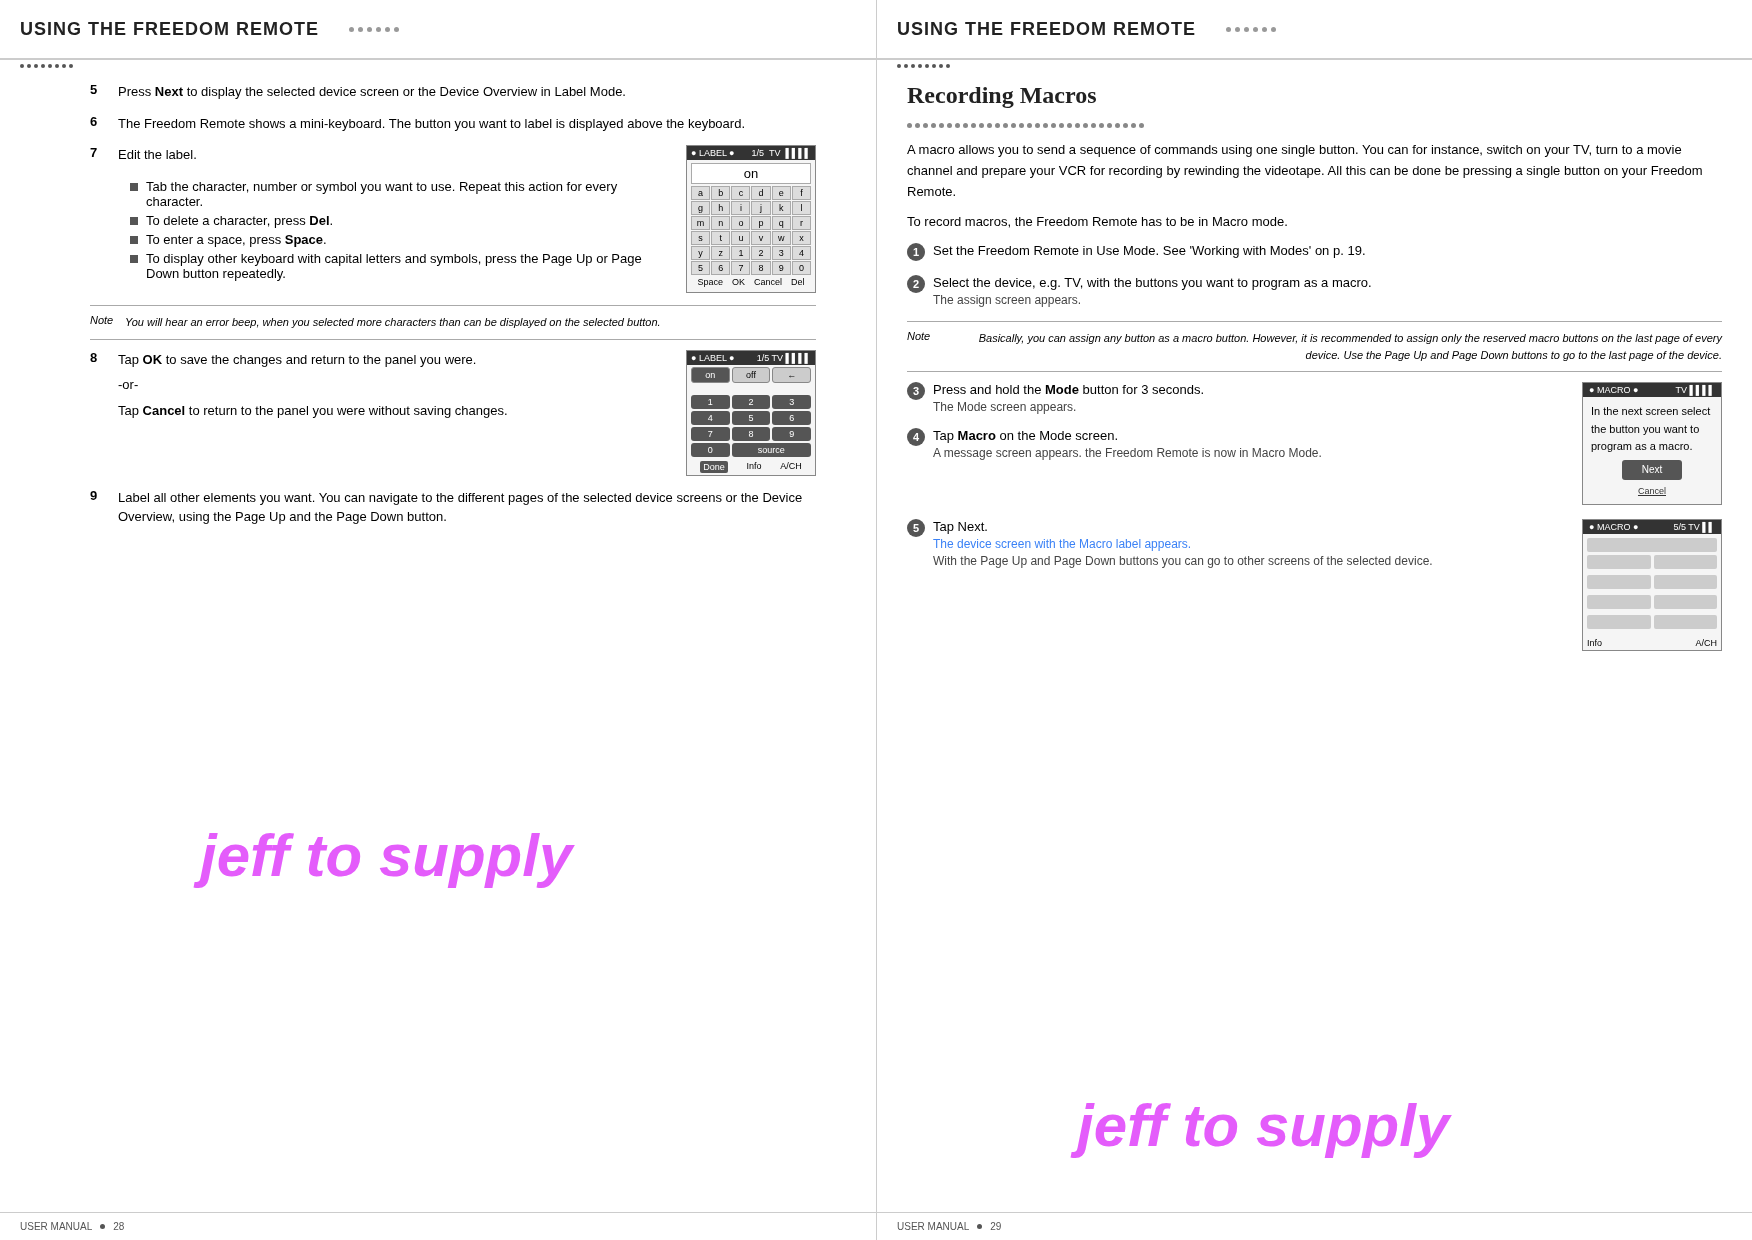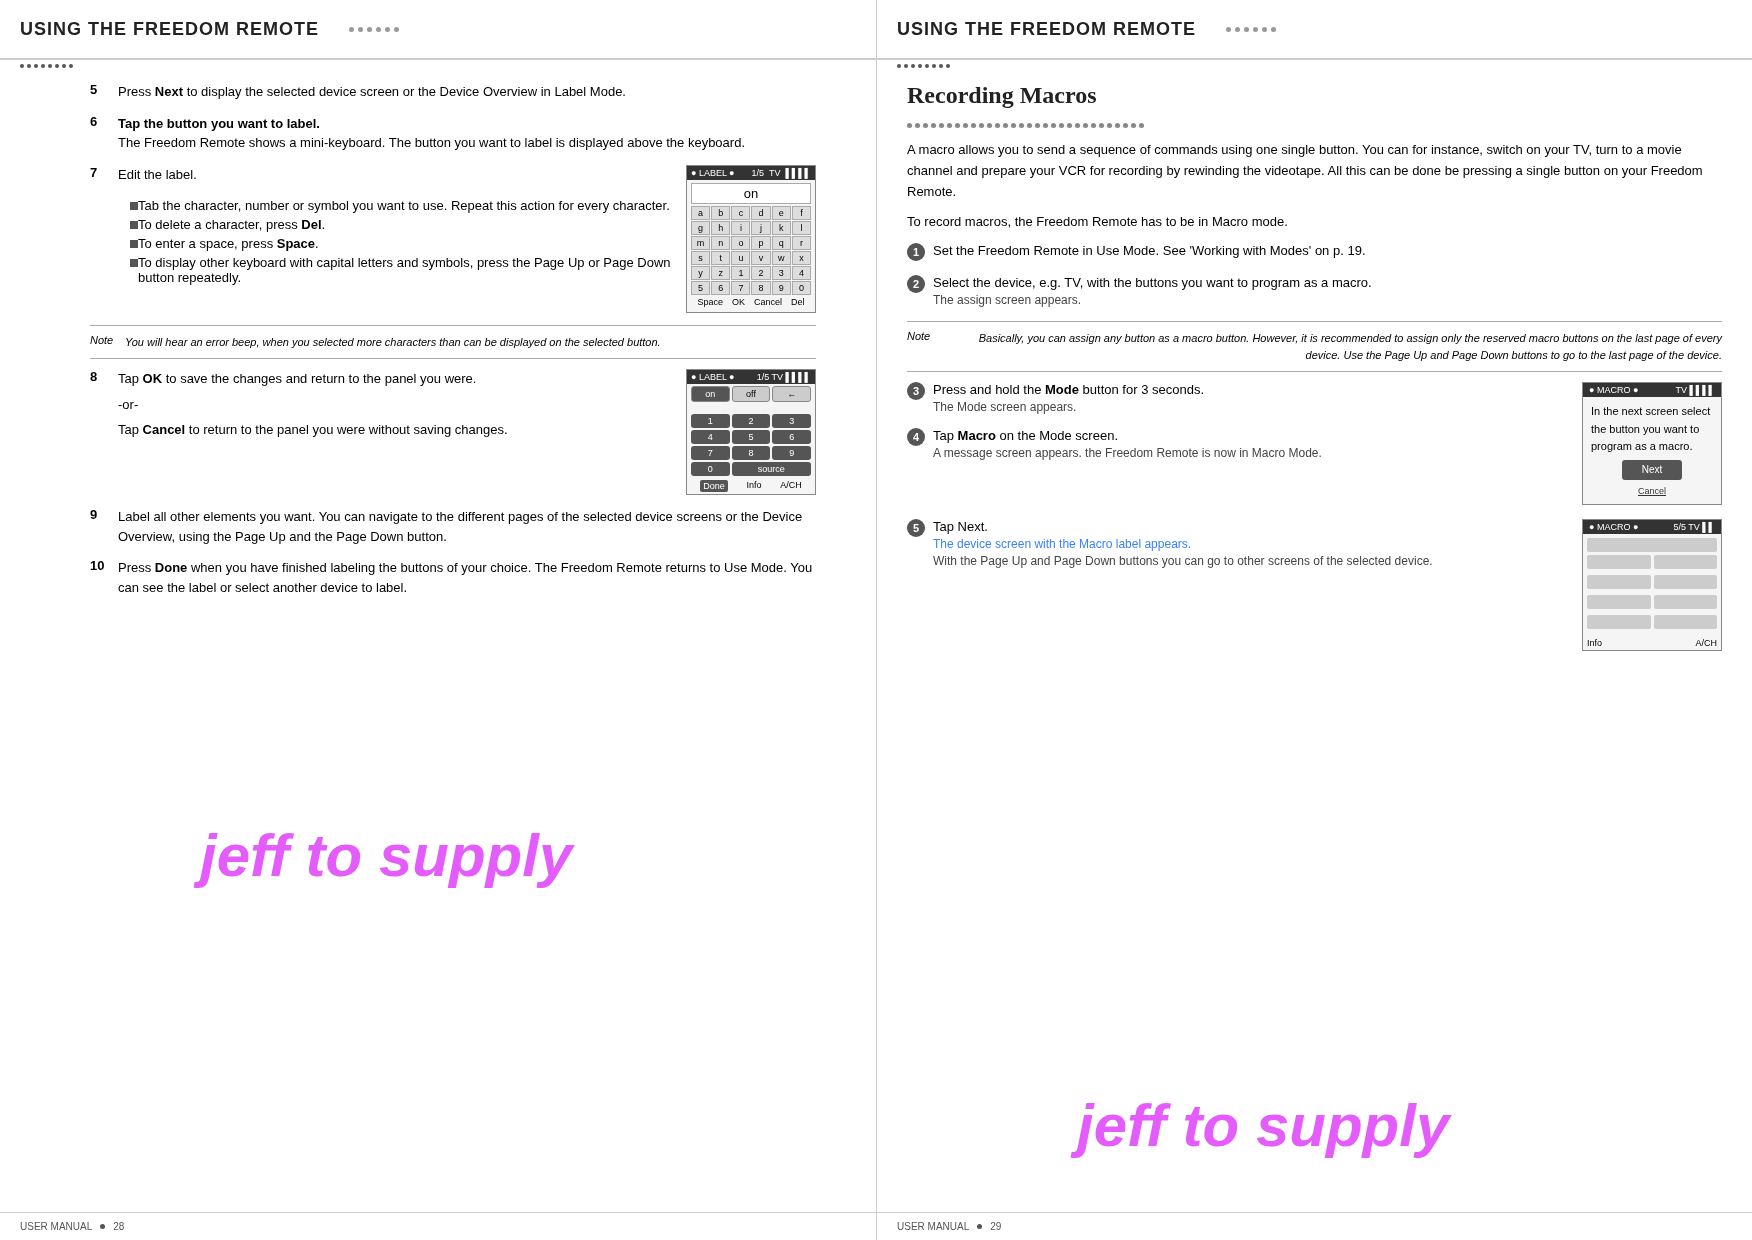--- a/index.html
+++ b/index.html
@@ -104,20 +104,21 @@
     .step-content p {
       line-height: 1.5;
     }
     .step-content strong {
       font-weight: bold;
     }
 
     
     .sub-bullet {
       display: flex;
+      gap: 8px;
       margin: 4px 0 4px 12px;
       align-items: flex-start;
     }
     .sub-bullet-square {
       width: 8px;
       height: 8px;
       background: #555;
       margin-top: 4px;
       flex-shrink: 0;
     }
@@ -453,21 +454,20 @@
     <div class="step">
       <span class="step-number">5</span>
       <div class="step-content">
         <p>Press <strong>Next</strong> to display the selected device screen or the Device Overview in Label Mode.</p>
       </div>
     </div>
 
     <div class="step">
       <span class="step-number">6</span>
       <div class="step-content">
-        <p><strong>Tap the button you want to label.</strong></p>
         <p>The Freedom Remote shows a mini-keyboard. The button you want to label is displayed above the keyboard.</p>
       </div>
     </div>
 
     <div class="step-with-image">
       <div style="display:flex; flex-direction:column; gap:6px; flex:1;">
         <div class="step" style="margin-bottom:4px;">
           <span class="step-number">7</span>
           <div class="step-content">
             <p>Edit the label.</p>
@@ -599,26 +599,20 @@
 
     <div class="watermark watermark-left">jeff to supply</div>
 
     <div class="step" style="margin-top:10px;">
       <span class="step-number">9</span>
       <div class="step-content">
         <p>Label all other elements you want. You can navigate to the different pages of the selected device screens or the Device Overview, using the Page Up and the Page Down button.</p>
       </div>
     </div>
 
-    <div class="step">
-      <span class="step-number">10</span>
-      <div class="step-content">
-        <p>Press <strong>Done</strong> when you have finished labeling the buttons of your choice. The Freedom Remote returns to Use Mode. You can see the label or select another device to label.</p>
-      </div>
-    </div>
 
   </div>
 
   <div class="page-footer">
     <span>USER MANUAL</span>
     <div class="footer-dot"></div>
     <span>28</span>
   </div>
 </div>
 

